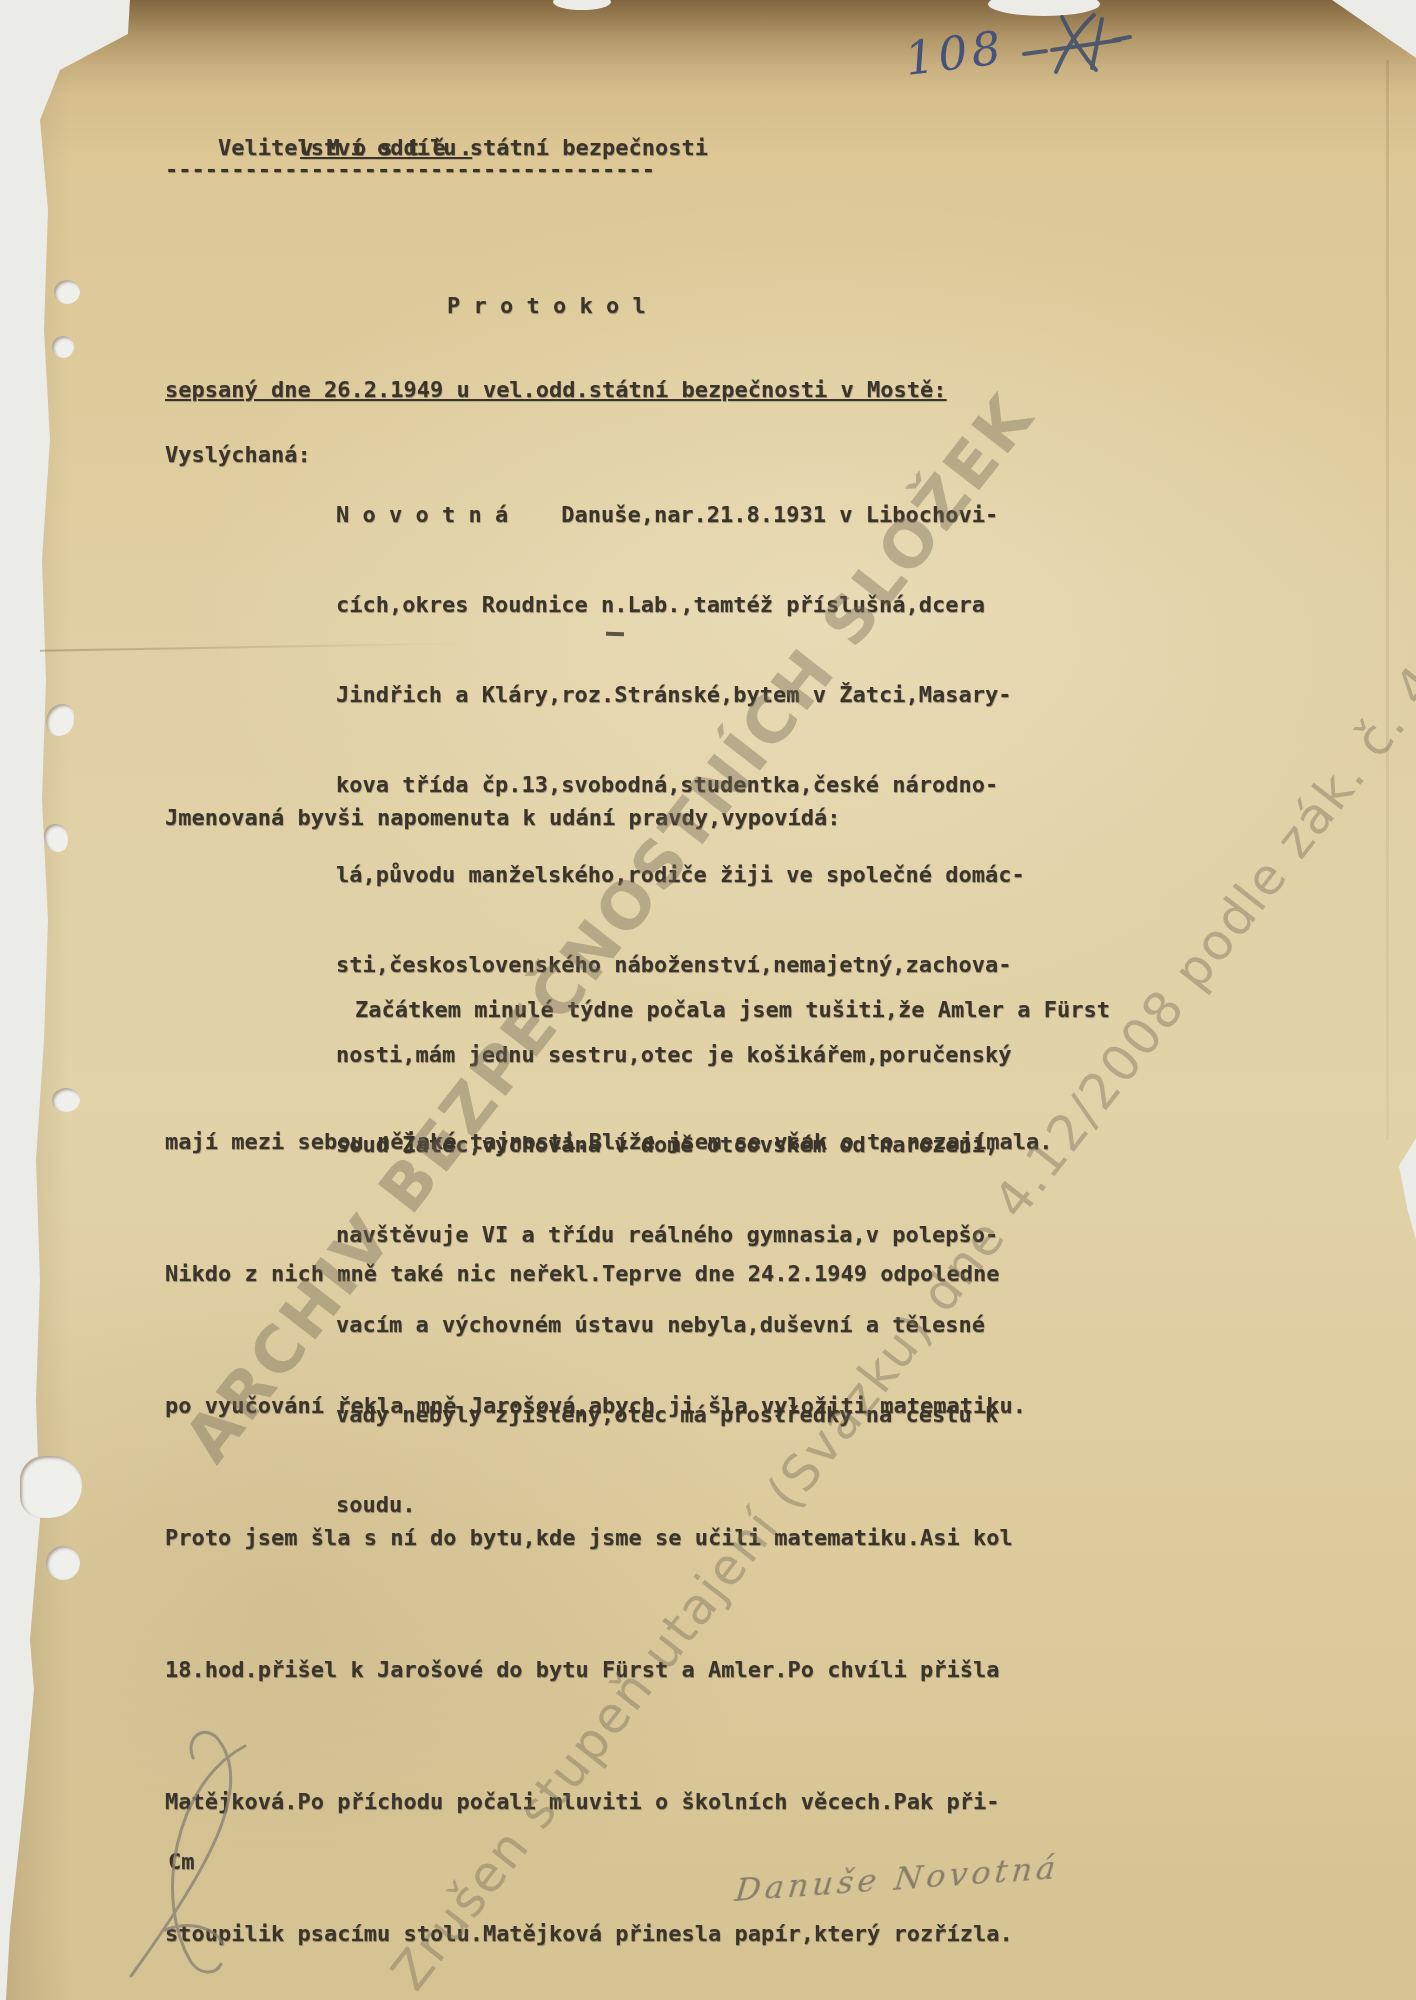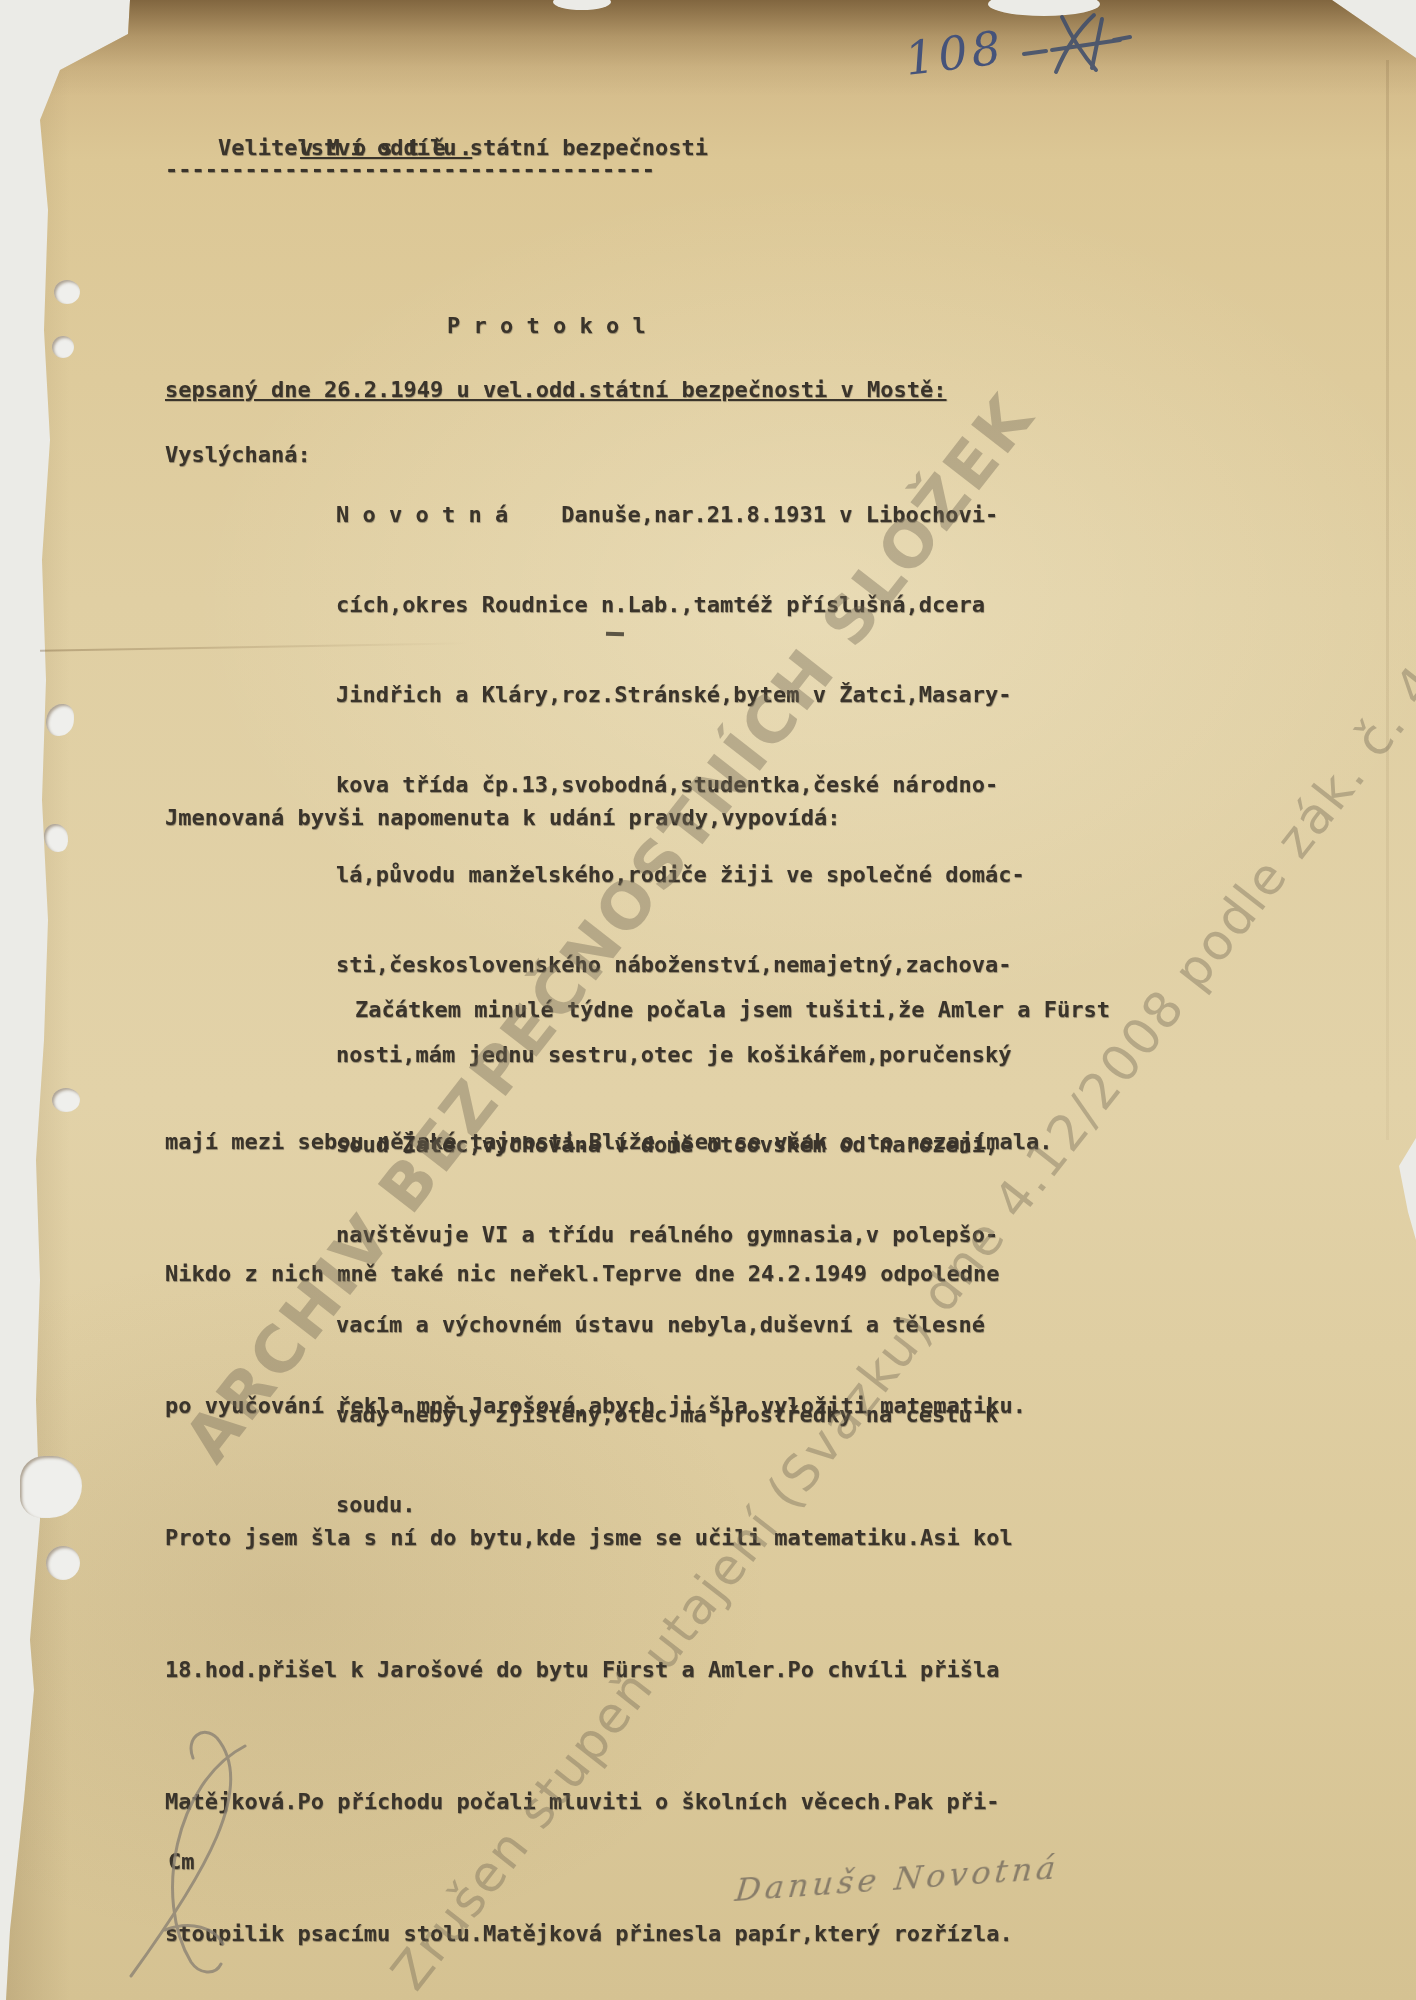--- a/index.html
+++ b/index.html
@@ -63,21 +63,21 @@
               background:linear-gradient(90deg,rgba(110,85,50,.35),transparent);"></div>
   <div class="crease" style="left:1386px;top:60px;width:3px;height:1080px;
               background:linear-gradient(180deg,rgba(120,95,60,.20),rgba(120,95,60,.06));"></div>
 
   <div class="typed fs-body" style="left:165px;top:82px;">
     <span>Velitelství oddílu státní </span><span class="struck-first">bezpečnosti</span>
   </div>
   <div class="typed fs-body" style="left:300px;top:126px;text-decoration:underline;">v M o s t ě .</div>
   <div class="typed fs-body" style="left:165px;top:148px;">-------------------------------------</div>
 
-  <div class="typed fs-body" style="left:447px;top:304px;text-align:right;">P r o t o k o l</div>
+  <div class="typed fs-body" style="left:447px;top:284px;text-align:right;">P r o t o k o l</div>
 
   <div class="typed fs-body" style="left:165px;top:368px;text-decoration:underline;">sepsaný dne 26.2.1949 u vel.odd.státní bezpečnosti v Mostě:</div>
 
   <div class="typed fs-block" style="left:165px;top:440px;">Vyslýchaná:</div>
 
   <div class="typed fs-block" style="left:336px;top:440px;">
     <div>N o v o t n á    Danuše,nar.21.8.1931 v Libochovi-</div>
     <div>cích,okres Roudnice n.Lab.,tamtéž příslušná,dcera</div>
     <div>Jindřich a Kláry,roz.Stránské,bytem v Žatci,Masary-</div>
     <div>kova třída čp.13,svobodná,studentka,české národno-</div>

